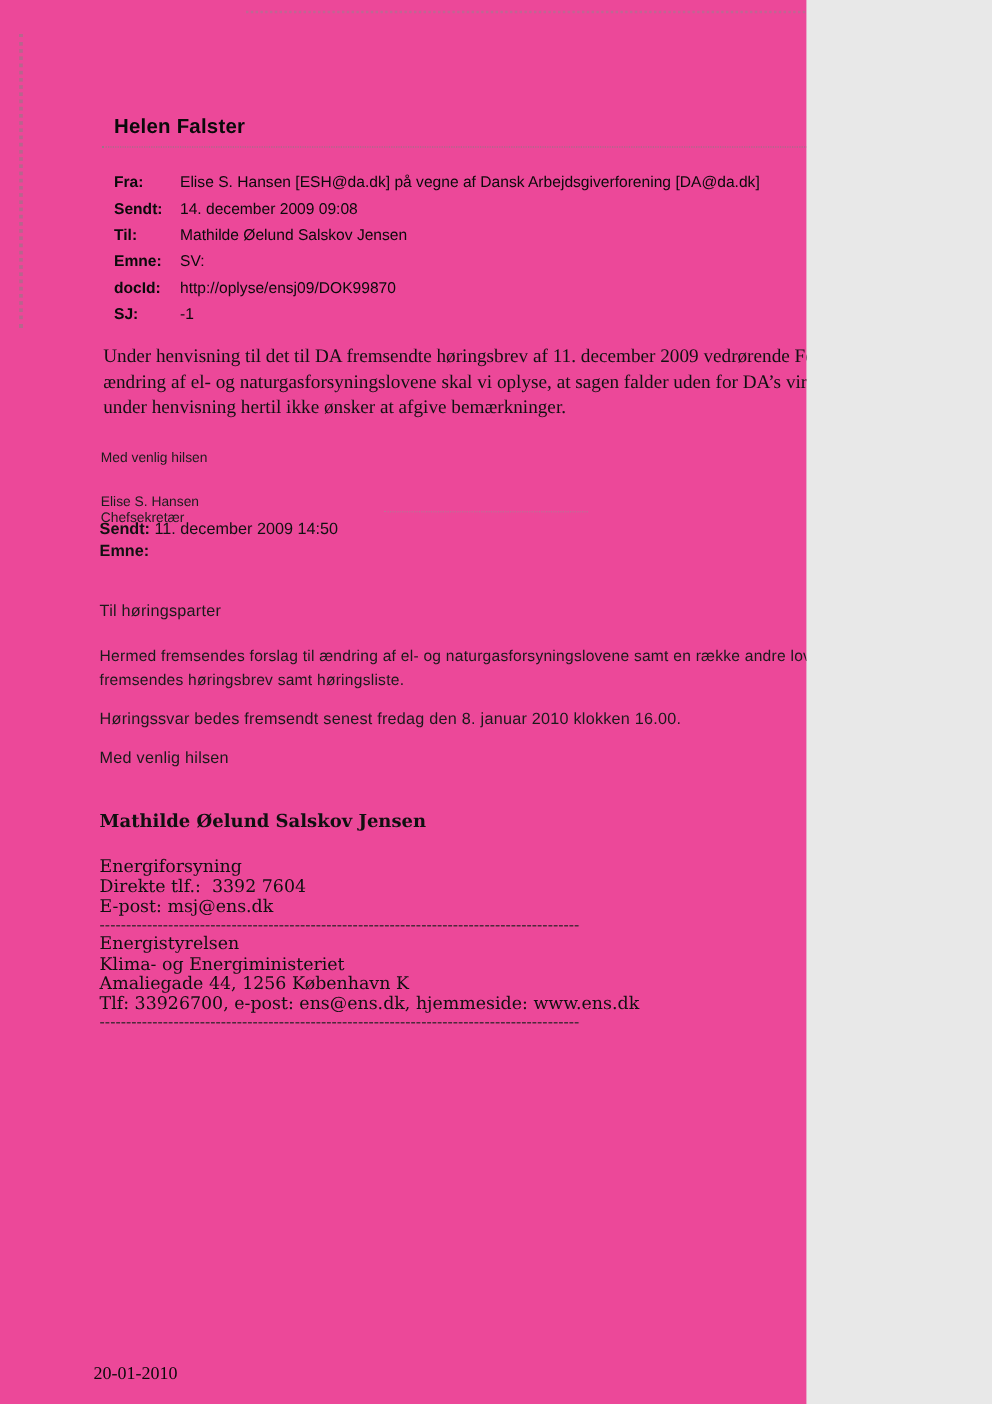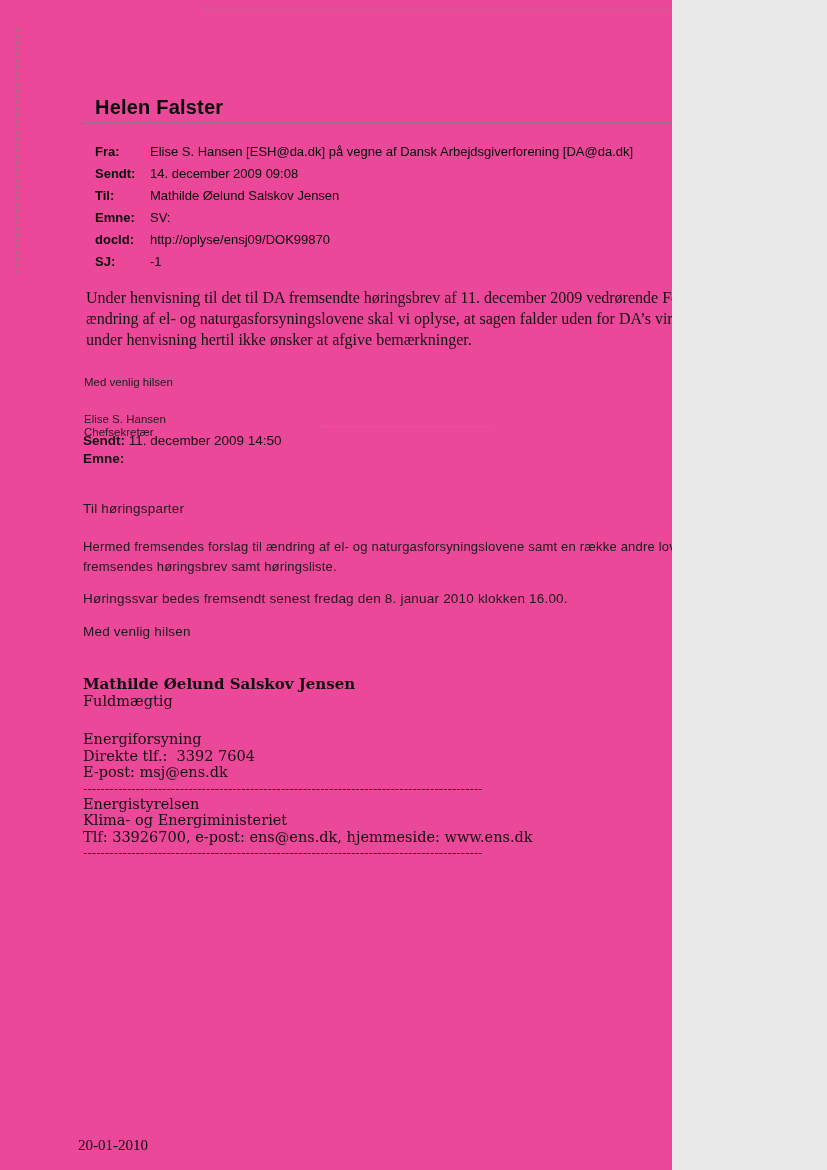--- a/index.html
+++ b/index.html
@@ -16,21 +16,21 @@
     border-top:2px dotted rgba(140,140,140,.45);}
   .scan-left{position:absolute;top:28px;left:16px;width:0;height:245px;
     border-left:3px dotted rgba(130,130,130,.5);}
   .scan-mid{position:absolute;top:426px;left:320px;width:170px;height:0;
     border-top:1px dotted rgba(150,150,150,.55);}
 
   .page-number{position:absolute;top:20px;left:0;width:780px;text-align:right;
     font-family:"Liberation Serif",serif;font-size:15px;}
 
   .recipient{position:absolute;top:96px;left:95px;
-    font-size:20px;font-weight:bold;letter-spacing:.2px;}
+    font-size:17px;font-weight:bold;letter-spacing:.2px;}
 
   .rule-top{position:absolute;top:122px;left:85px;width:672px;height:0;
     border-top:1px dotted rgba(130,130,130,.75);}
 
   .hdr{position:absolute;top:141px;left:95px;font-size:13px;line-height:22px;}
   .hdr-row{display:flex;}
   .hdr-label{width:55px;font-weight:bold;flex:0 0 55px;}
   .hdr-value{white-space:nowrap;}
 
   .reply-body{position:absolute;top:287px;left:86px;width:690px;
@@ -118,27 +118,27 @@
     <div><b>Emne:</b> <span></span></div>
   </div>
 
   <div class="q-salutation">Til høringsparter</div>
   <div class="q-para1">Hermed fremsendes forslag til ændring af el- og naturgasforsyningslovene samt en række andre love. Derudover fremsendes høringsbrev samt høringsliste.</div>
   <div class="q-para2">Høringssvar bedes fremsendt senest fredag den 8. januar 2010 klokken 16.00.</div>
   <div class="q-closing">Med venlig hilsen</div>
 
   <div class="serif-sig">
     <div class="name">Mathilde Øelund Salskov Jensen</div>
-    <div>Fuldmægtig</div>
     <div class="gap"></div>
     <div>Energiforsyning</div>
     <div>Direkte tlf.:&nbsp; 3392 7604</div>
     <div>E-post: msj@ens.dk</div>
     <div class="divider">----------------------------------------------------------------------------------------------------</div>
     <div>Energistyrelsen</div>
     <div>Klima- og Energiministeriet</div>
+    <div>Amaliegade 44, 1256 København K</div>
     <div>Tlf: 33926700, e-post: ens@ens.dk, hjemmeside: www.ens.dk</div>
     <div class="divider">----------------------------------------------------------------------------------------------------</div>
   </div>
 
   <div class="footer-date">20-01-2010</div>
 
 </div>
 
 </body></html>

